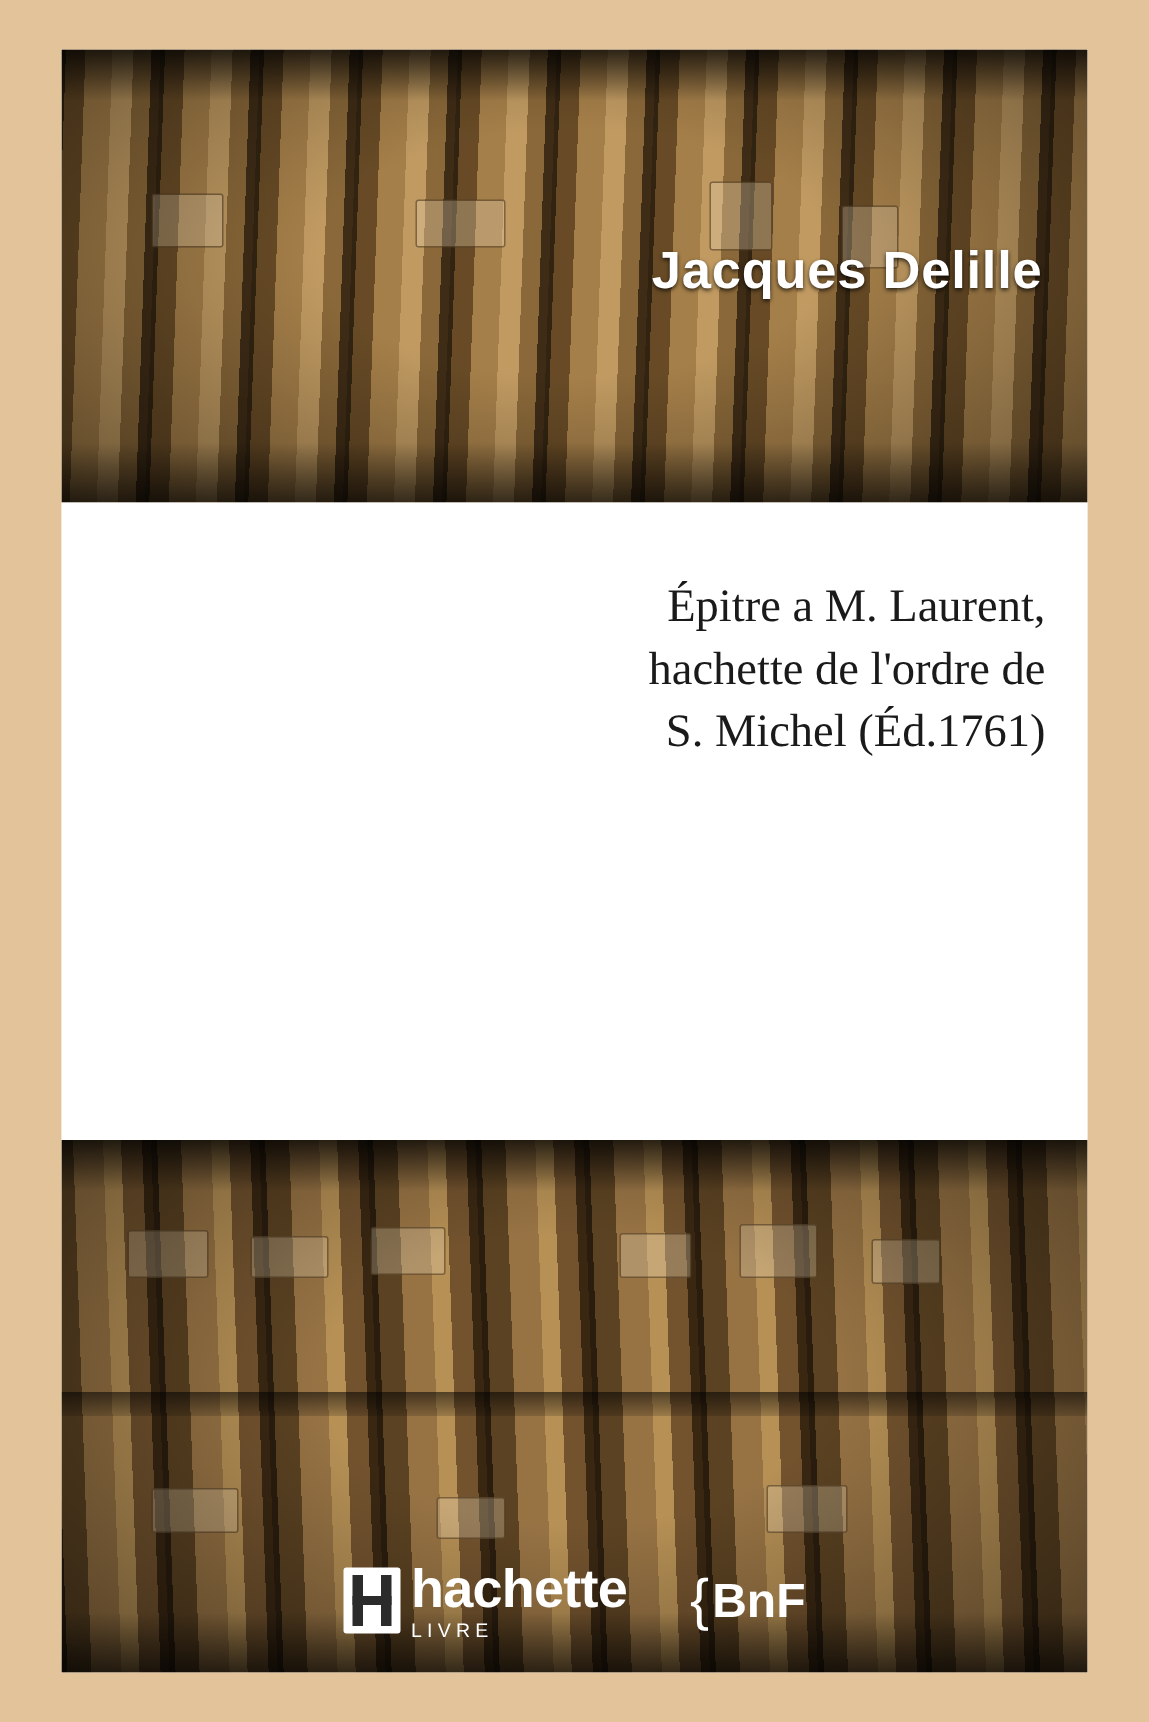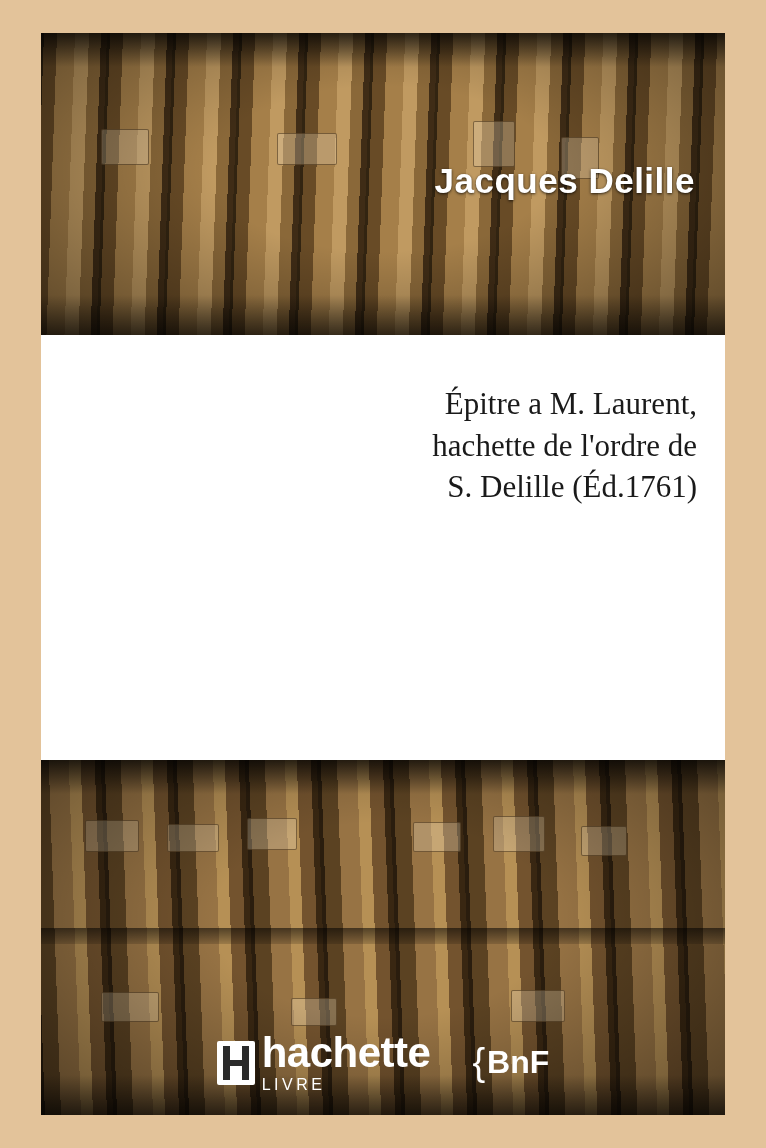--- a/index.html
+++ b/index.html
@@ -192,27 +192,27 @@
     background: #2b2b2b;
   }
   .hachette-text {
     display: flex;
     flex-direction: column;
     line-height: 1;
   }
   .hachette-name {
     font-family: "Liberation Sans", sans-serif;
     font-weight: bold;
-    font-size: 42px;
+    font-size: 36px;
     color: #ffffff;
     letter-spacing: -0.5px;
   }
   .hachette-sub {
     font-family: "Liberation Sans", sans-serif;
-    font-size: 16px;
+    font-size: 13px;
     color: #ffffff;
     letter-spacing: 3.5px;
     margin-top: 3px;
   }
   .bnf {
     display: flex;
     align-items: center;
     font-family: "Liberation Sans", sans-serif;
     font-weight: bold;
     font-size: 33px;
@@ -243,21 +243,21 @@
       <div class="shelf-shadow-bottom"></div>
       <div class="vignette"></div>
     </div>
 
     <div class="author">Jacques Delille</div>
 
     <div class="title-area">
       <div class="title">
         <div>Épitre a M. Laurent,</div>
         <div>hachette de l'ordre de</div>
-        <div>S. Delille (Éd.1761)</div>
+        <div>S. Michel (Éd.1761)</div>
       </div>
     </div>
 
     <div class="photo-band bottom">
       <div class="spines v2"></div>
       <div class="patch" style="left:44px; top:60px; width:52px; height:30px;"></div>
       <div class="patch" style="left:126px; top:64px; width:50px; height:26px;"></div>
       <div class="patch" style="left:206px; top:58px; width:48px; height:30px;"></div>
       <div class="patch" style="left:372px; top:62px; width:46px; height:28px;"></div>
       <div class="patch" style="left:452px; top:56px; width:50px; height:34px;"></div>

